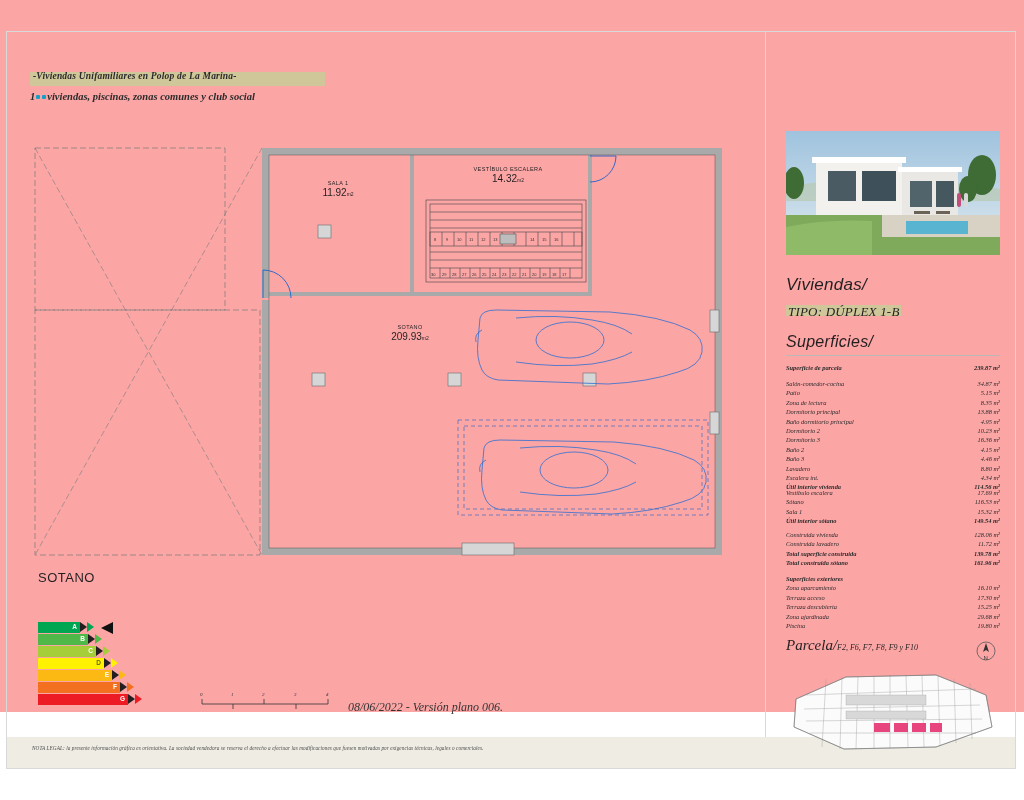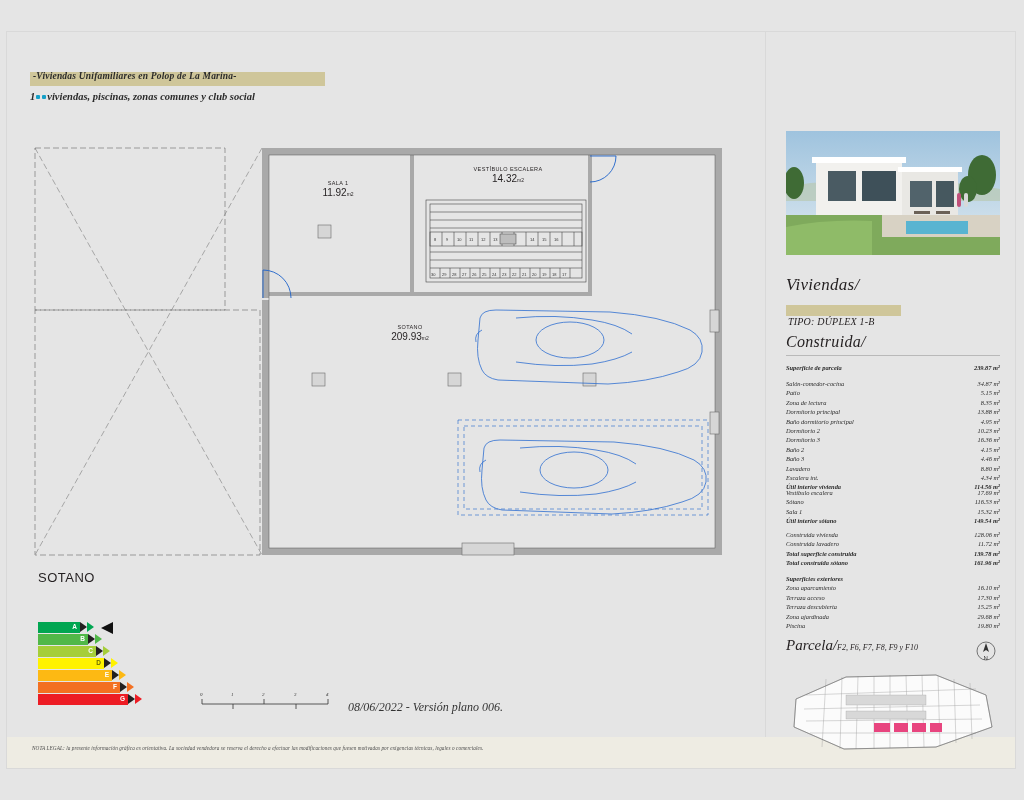--- a/index.html
+++ b/index.html
@@ -1,17 +1,17 @@
 <!DOCTYPE html>
 <html><head>
 <meta charset="utf-8">
 <style>
   html,body{margin:0;padding:0;background:#ffffff;}
   body{width:1024px;height:800px;font-family:"Liberation Serif",serif;color:#231f20;overflow:hidden;}
-  .page{position:relative;width:1024px;height:800px;background:#e5e5e5;}
+  .page{position:relative;width:1024px;height:712px;background:#fca5a5;}
   .sheet-border{position:absolute;left:6px;top:31px;width:1010px;height:738px;border:1px solid #d9d9d9;box-sizing:border-box;}
   .vdiv{position:absolute;left:765px;top:31px;width:1px;height:738px;background:#d9d9d9;}
 
   
   .title-band{position:absolute;left:30px;top:72px;width:295px;height:14px;background:#cfc69a;}
   .title-band-txt{position:absolute;left:33px;top:71px;font-style:italic;font-weight:bold;font-size:9.5px;letter-spacing:.2px;color:#2b2b2b;}
   .subtitle{position:absolute;left:30px;top:91px;font-style:italic;font-weight:bold;font-size:10.5px;color:#2b2b2b;}
   .subtitle .sq{display:inline-block;width:4px;height:4px;background:#16a0c8;margin:0 1px 1px 1px;border-radius:1px;vertical-align:middle;}
 
   
@@ -35,24 +35,24 @@
   
   .scalebar{position:absolute;left:200px;top:690px;width:130px;height:22px;}
   .date{position:absolute;left:348px;top:700px;font-style:italic;font-size:12px;color:#333;}
 
   
   .footer-band{position:absolute;left:7px;top:737px;width:1008px;height:31px;background:#eeece3;}
   .footer-txt{position:absolute;left:32px;top:745px;font-style:italic;font-size:5.2px;color:#4a4a4a;letter-spacing:.1px;}
 
   
   .photo{position:absolute;left:786px;top:131px;width:214px;height:124px;overflow:hidden;background:#b9cfe0;}
-  .rh{position:absolute;font-family:Liberation Serif, serif;}
+  .rh{position:absolute;font-family:Liberation Sans, sans-serif;}
   .r-viviendas{left:786px;top:275px;font-size:17px;font-style:italic;letter-spacing:.3px;}
   .r-tipo-band{position:absolute;left:786px;top:305px;width:115px;height:11px;background:#cfc69a;}
-  .r-tipo{position:absolute;left:788px;top:316px;font-size:10px;font-style:italic;letter-spacing:.2px;}
+  .r-tipo{position:absolute;left:788px;top:304px;font-size:13px;font-style:italic;letter-spacing:.2px;}
   .r-superficies{left:786px;top:333px;font-size:16px;font-style:italic;letter-spacing:.3px;}
   .hr-thin{position:absolute;left:786px;top:355px;width:214px;height:1px;background:#b9b9b9;}
 
   .slist{position:absolute;left:786px;width:214px;font-size:6.4px;font-style:italic;color:#2b2b2b;}
   .srow{display:flex;justify-content:space-between;line-height:9.4px;}
   .srow .lab{white-space:nowrap;}
   .srow .val{white-space:nowrap;text-align:right;}
   .srow.bold{font-weight:bold;}
 
   .r-parcela{position:absolute;left:786px;top:637px;font-size:15px;font-style:italic;text-align:right;}
@@ -351,21 +351,21 @@
       <g fill="#6b6258">
         <rect x="128" y="80" width="16" height="3"></rect>
         <rect x="150" y="80" width="14" height="3"></rect>
       </g>
     </svg>
   </div>
 
   <div class="rh r-viviendas">Viviendas/</div>
   <div class="r-tipo-band"></div>
   <div class="r-tipo">TIPO: DÚPLEX 1-B</div>
-  <div class="rh r-superficies">Construida/</div>
+  <div class="rh r-superficies">Superficies/</div>
   <div class="hr-thin"></div>
 
   <div class="slist" style="top:363px;">
     <div class="srow bold">
       <span class="lab">Superficie de parcela</span>
       <span class="val">239.87 m²</span>
     </div>
   </div>
 
   <div class="slist" style="top:379px;">

